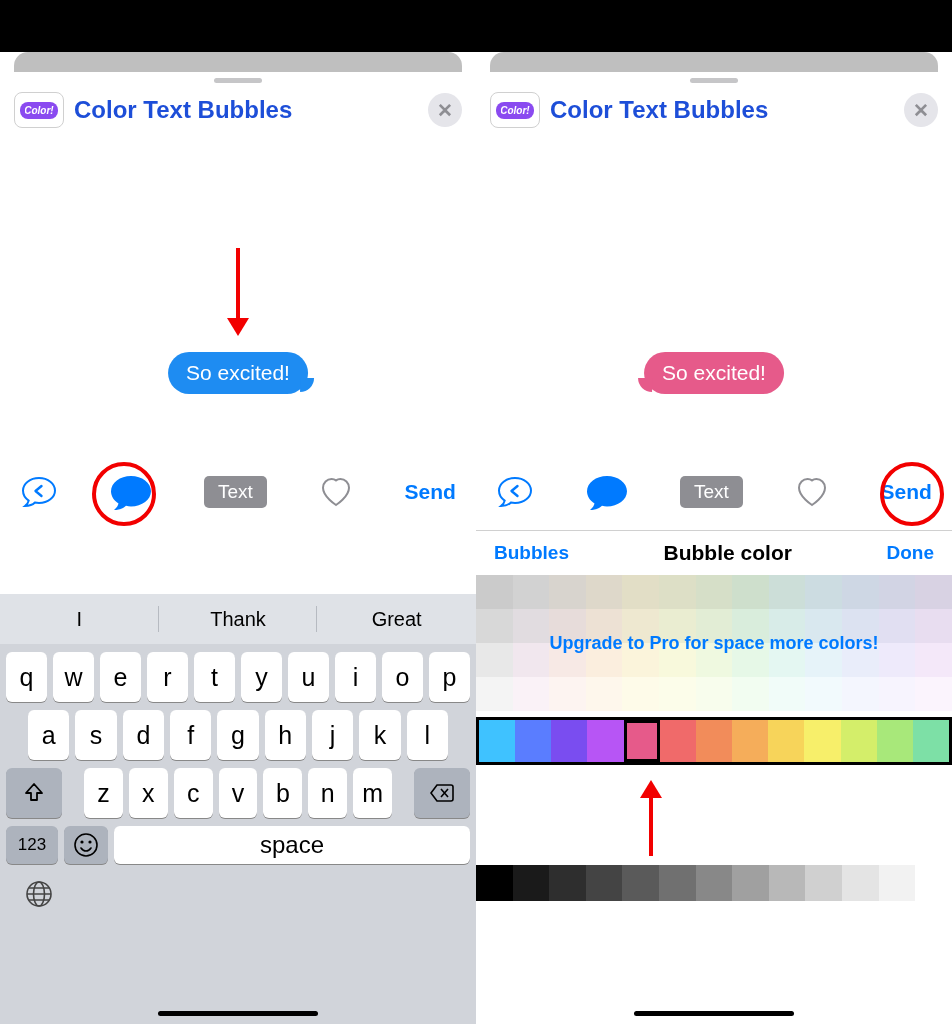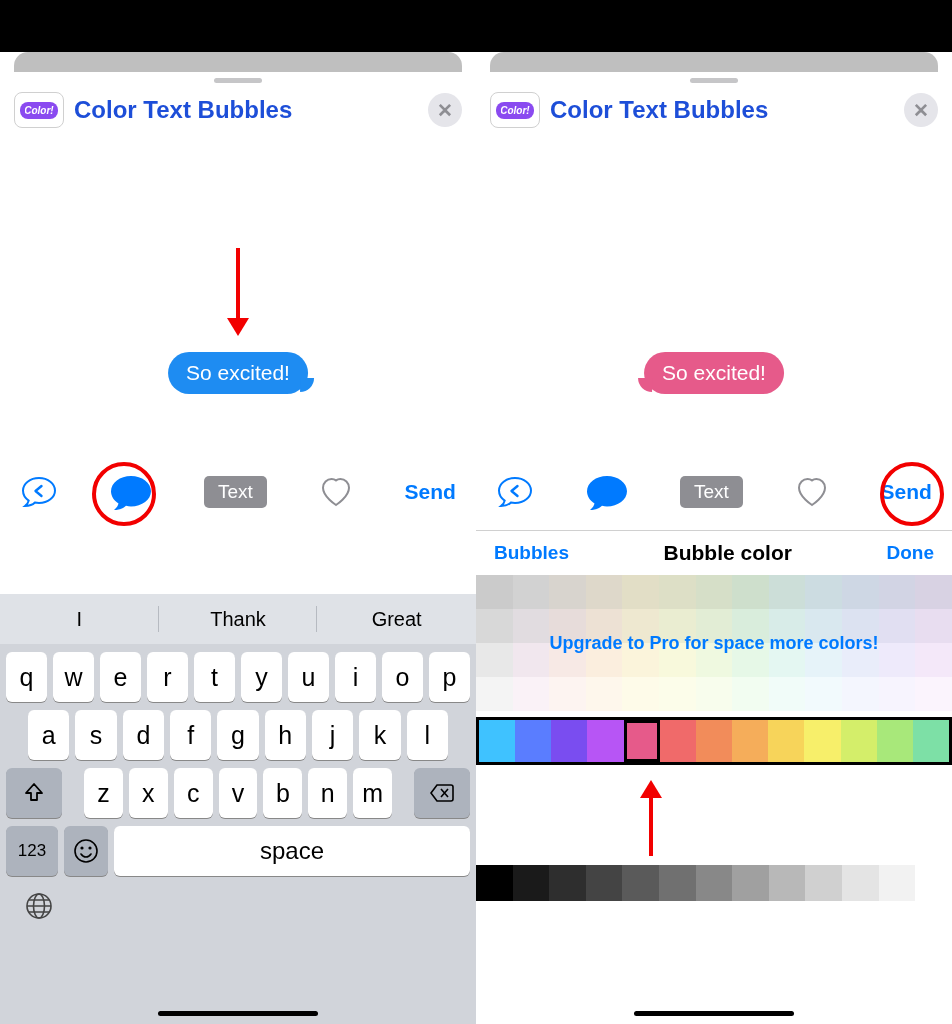--- a/index.html
+++ b/index.html
@@ -44,21 +44,21 @@
   
   .kb { position:absolute; left:0; right:0; bottom:0; height:430px; background:#d1d4da; }
   .predict { display:flex; height:50px; background:#dfe2e7; }
   .predict > div { flex:1; text-align:center; line-height:50px; font-size:20px; color:#000; position:relative; }
   .predict > div:not(:last-child):after { content:""; position:absolute; right:0; top:12px; bottom:12px; width:1px; background:#b6bac1; }
   .krow { display:flex; gap:6px; padding:8px 6px 0 6px; justify-content:center; }
   .key { background:#fff; border-radius:6px; height:50px; flex:1; display:flex; align-items:center; justify-content:center; font-size:25px; color:#000; box-shadow:0 1px 0 #888; cursor:pointer; }
   .key-sp { background:#adb3bd; }
   .krow3 { padding-left:6px; padding-right:6px; }
   .shift,.bksp { width:56px; flex:0 0 56px; }
-  .row4 .key { height:50px; }
+  .row4 .key { height:38px; }
   .num { flex:0 0 52px; font-size:17px; }
   .emoji { flex:0 0 44px; }
   .space { flex:1; font-size:24px; }
   .return { flex:0 0 96px; font-size:18px; background:#adb3bd; }
   .globe-row { height:60px; display:flex; align-items:center; padding-left:24px; }
   .home-ind { position:absolute; bottom:8px; left:50%; transform:translateX(-50%); width:160px; height:5px; background:#000; border-radius:3px; }
 
   
   .picker-hdr { display:flex; align-items:center; justify-content:space-between; padding:10px 18px; border-top:1px solid #d0d0d0; }
   .picker-hdr .link { color:#007aff; font-size:19px; font-weight:600; }

